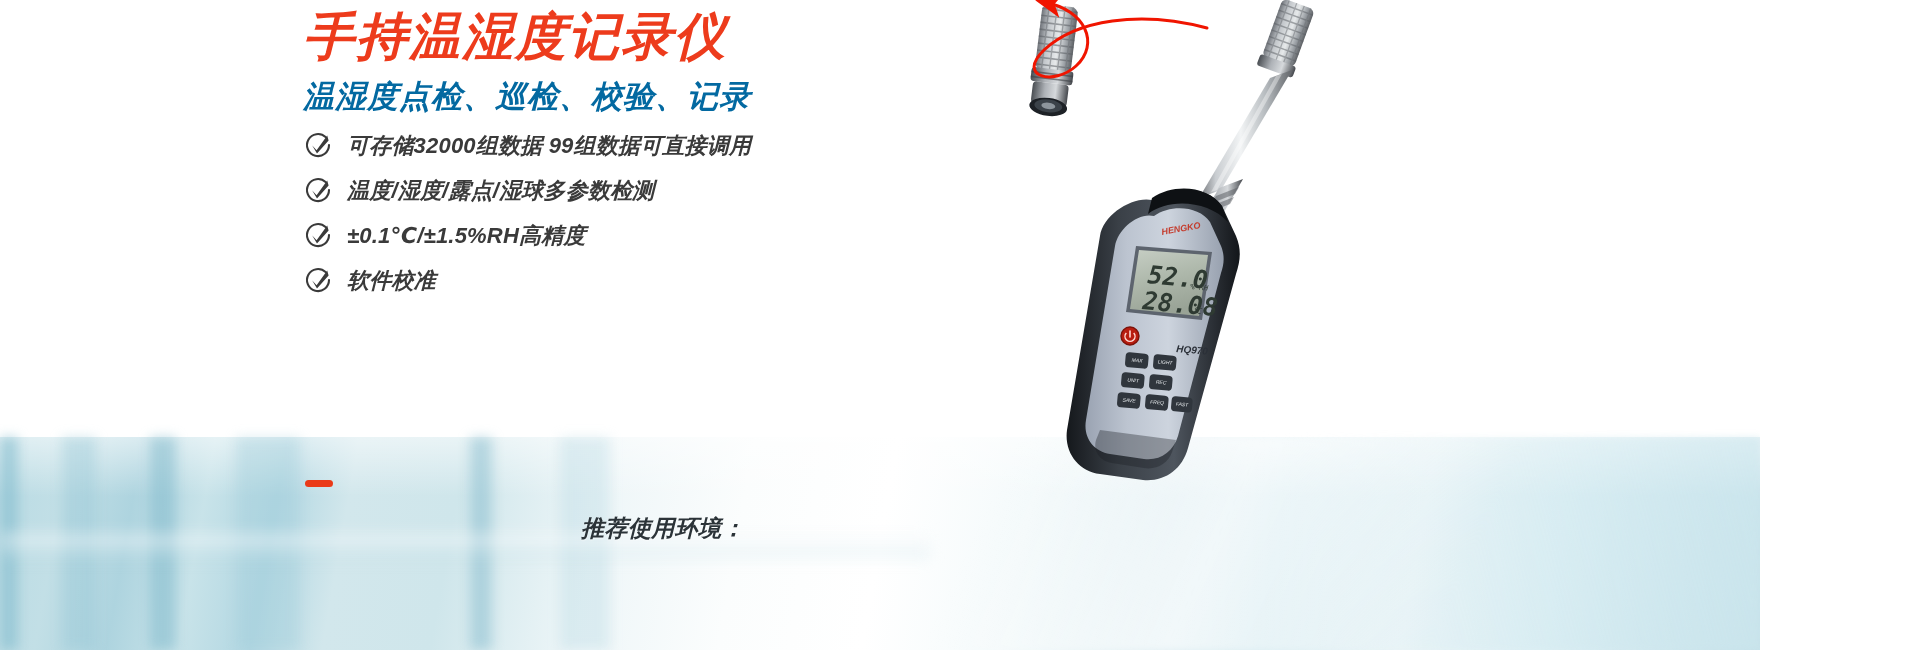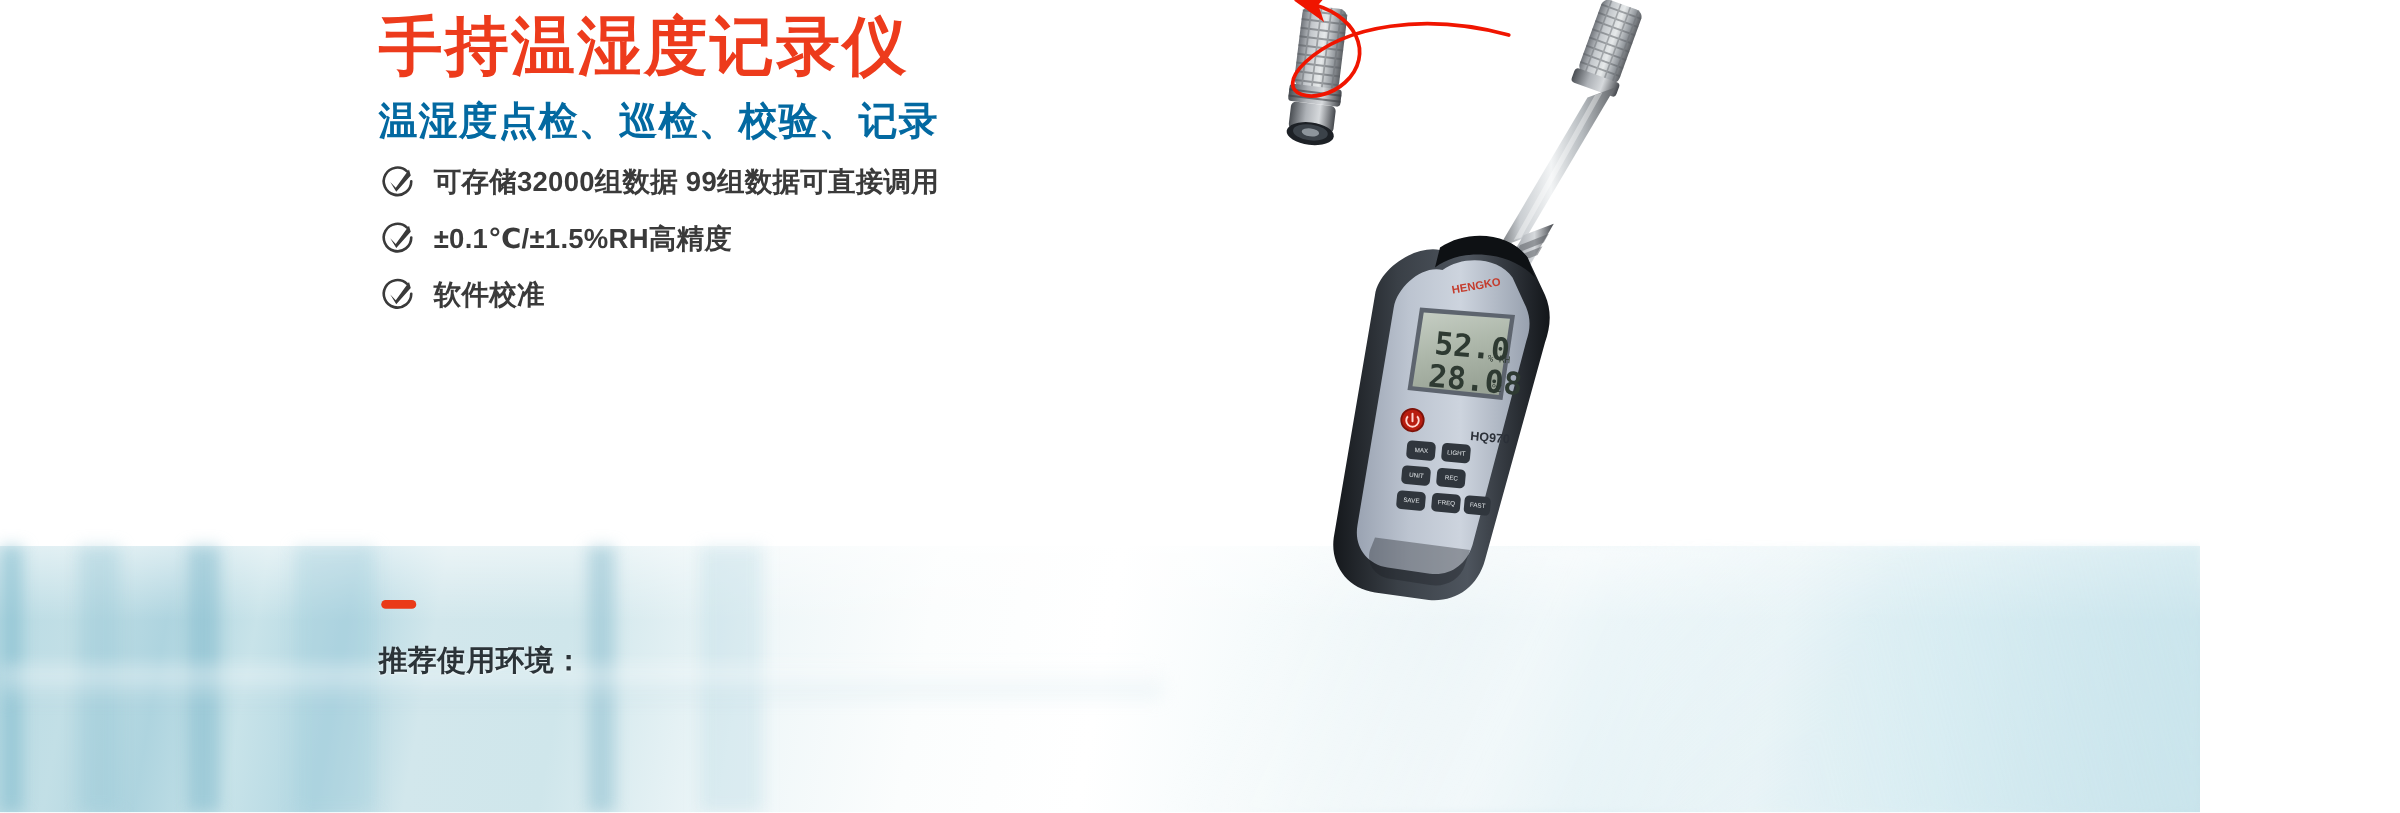--- a/index.html
+++ b/index.html
@@ -5,20 +5,21 @@
 <style>
   html,body{margin:0;padding:0;}
   body{
     width:1920px;height:650px;overflow:hidden;
     font-family:"Liberation Sans","DejaVu Sans",sans-serif;
     background:#ffffff;
   }
   .banner{
     position:relative;width:1760px;height:650px;overflow:hidden;
     background:#ffffff;
+    font-style:italic;
   }
 
   
   .photo-band{
     position:absolute;left:0;right:0;top:437px;height:213px;
     background:
       linear-gradient(180deg, rgba(255,255,255,.55) 0%, rgba(255,255,255,0) 28%),
       linear-gradient(100deg,
         #b9dbe4 0%, #c2dfe6 4%, #aed4df 8%, #c8e3e9 12%,
         #b2d7e2 16%, #d2e7ec 20%, #cfe6eb 26%,
@@ -80,21 +81,21 @@
   .chk{
     flex:0 0 auto;width:30px;height:30px;position:relative;margin-right:14px;
   }
   .chk svg{display:block;width:30px;height:30px;}
   .feature-text{
     font-size:22px;color:#3a3a3a;font-weight:bold;white-space:nowrap;
     letter-spacing:.2px;
   }
 
   
-  .note{position:absolute;left:303px;top:480px;width:720px;}
+  .note{position:absolute;left:303px;top:480px;width:720px;text-align:center;}
   .note-dash{
     width:28px;height:7px;border-radius:4px;background:#ea3a18;
     margin-bottom:23px;margin-left:2px;
   }
   .note-line{
     font-size:23px;color:#2b3338;font-weight:bold;letter-spacing:.4px;
     line-height:1.65;white-space:nowrap;
     text-shadow:0 1px 2px rgba(255,255,255,.65);
   }
   .note-line.indent{padding-left:11px;}
@@ -123,20 +124,29 @@
       <div class="feature">
         <span class="chk">
           <svg viewBox="0 0 30 30" xmlns="http://www.w3.org/2000/svg">
             <path d="M22.6 6.1 A11 11 0 1 0 26 14" fill="none" stroke="#3a3a3a" stroke-width="2.1" stroke-linecap="round"></path>
             <path d="M9.2 14.6 L13.6 19.2 L24.2 4.6 L25.6 9.4 L14.0 22.4 Z" fill="#3a3a3a"></path>
           </svg>
         </span>
         <span class="feature-text">可存储32000组数据  99组数据可直接调用</span>
       </div>
 
+      <div class="feature">
+        <span class="chk">
+          <svg viewBox="0 0 30 30" xmlns="http://www.w3.org/2000/svg">
+            <path d="M22.6 6.1 A11 11 0 1 0 26 14" fill="none" stroke="#3a3a3a" stroke-width="2.1" stroke-linecap="round"></path>
+            <path d="M9.2 14.6 L13.6 19.2 L24.2 4.6 L25.6 9.4 L14.0 22.4 Z" fill="#3a3a3a"></path>
+          </svg>
+        </span>
+        <span class="feature-text">温度/湿度/露点/湿球多参数检测</span>
+      </div>
 
       <div class="feature">
         <span class="chk">
           <svg viewBox="0 0 30 30" xmlns="http://www.w3.org/2000/svg">
             <path d="M22.6 6.1 A11 11 0 1 0 26 14" fill="none" stroke="#3a3a3a" stroke-width="2.1" stroke-linecap="round"></path>
             <path d="M9.2 14.6 L13.6 19.2 L24.2 4.6 L25.6 9.4 L14.0 22.4 Z" fill="#3a3a3a"></path>
           </svg>
         </span>
         <span class="feature-text">±0.1℃/±1.5%RH高精度</span>
       </div>

